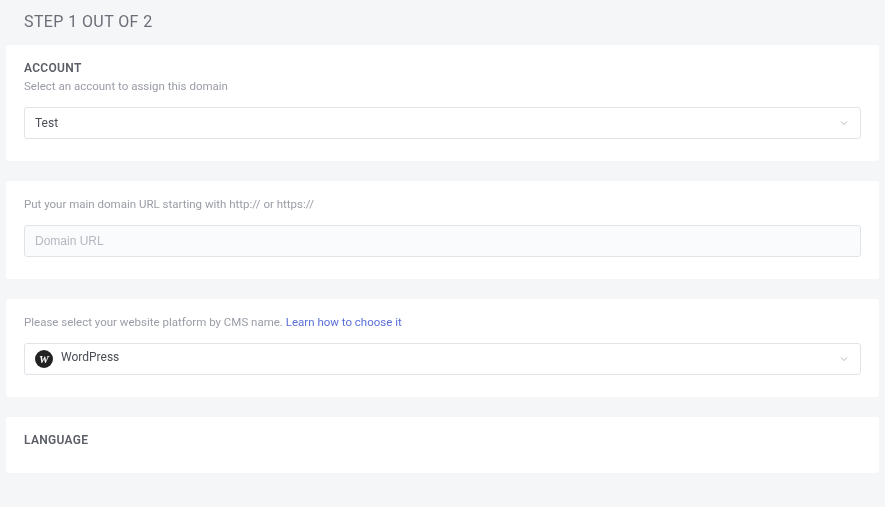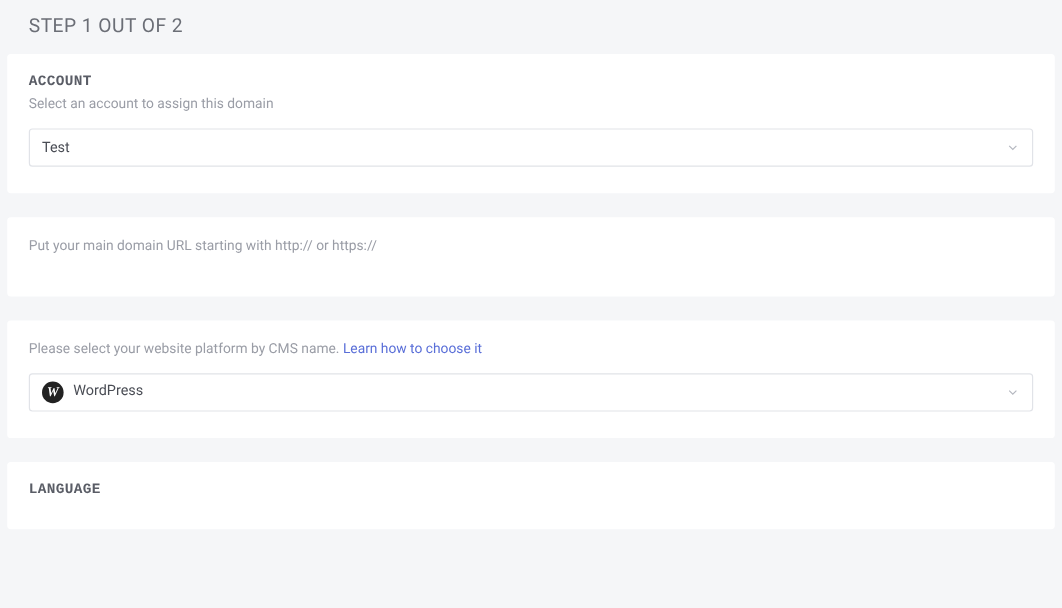--- a/index.html
+++ b/index.html
@@ -22,21 +22,20 @@
       border-radius: 3px;
       padding: 16px 18px 22px 18px;
       margin-bottom: 20px;
     }
     .section-title {
       font-size: 12px;
       font-weight: 600;
       letter-spacing: 0.3px;
       color: #5a5d66;
       margin-bottom: 4px;
-      font-family: Liberation Mono, monospace;
     }
     .section-desc {
       font-size: 11.5px;
       color: #9a9da6;
       margin-bottom: 14px;
     }
     .section-desc a {
       color: #5a6fd8;
       text-decoration: none;
     }
@@ -109,20 +108,23 @@
     <span class="chevron">
       <svg width="12" height="12" viewBox="0 0 24 24" fill="none" stroke="currentColor" stroke-width="2">
           <polyline points="6 9 12 15 18 9"></polyline>
         </svg>
     </span>
   </div>
 </div>
 
 <div class="card">
   <div class="section-desc">Put your main domain URL starting with http:// or https://</div>
+  <div class="input-box">
+    <input type="text" placeholder="Domain URL" style="">
+  </div>
 </div>
 
 <div class="card">
   <div class="section-desc">
     <span>Please select your website platform by CMS name. </span><a href="#">Learn how to choose it</a>
   </div>
   <div class="select-box">
     <div class="select-value">
       <span class="wp-icon">W</span>
       <span>WordPress</span>

